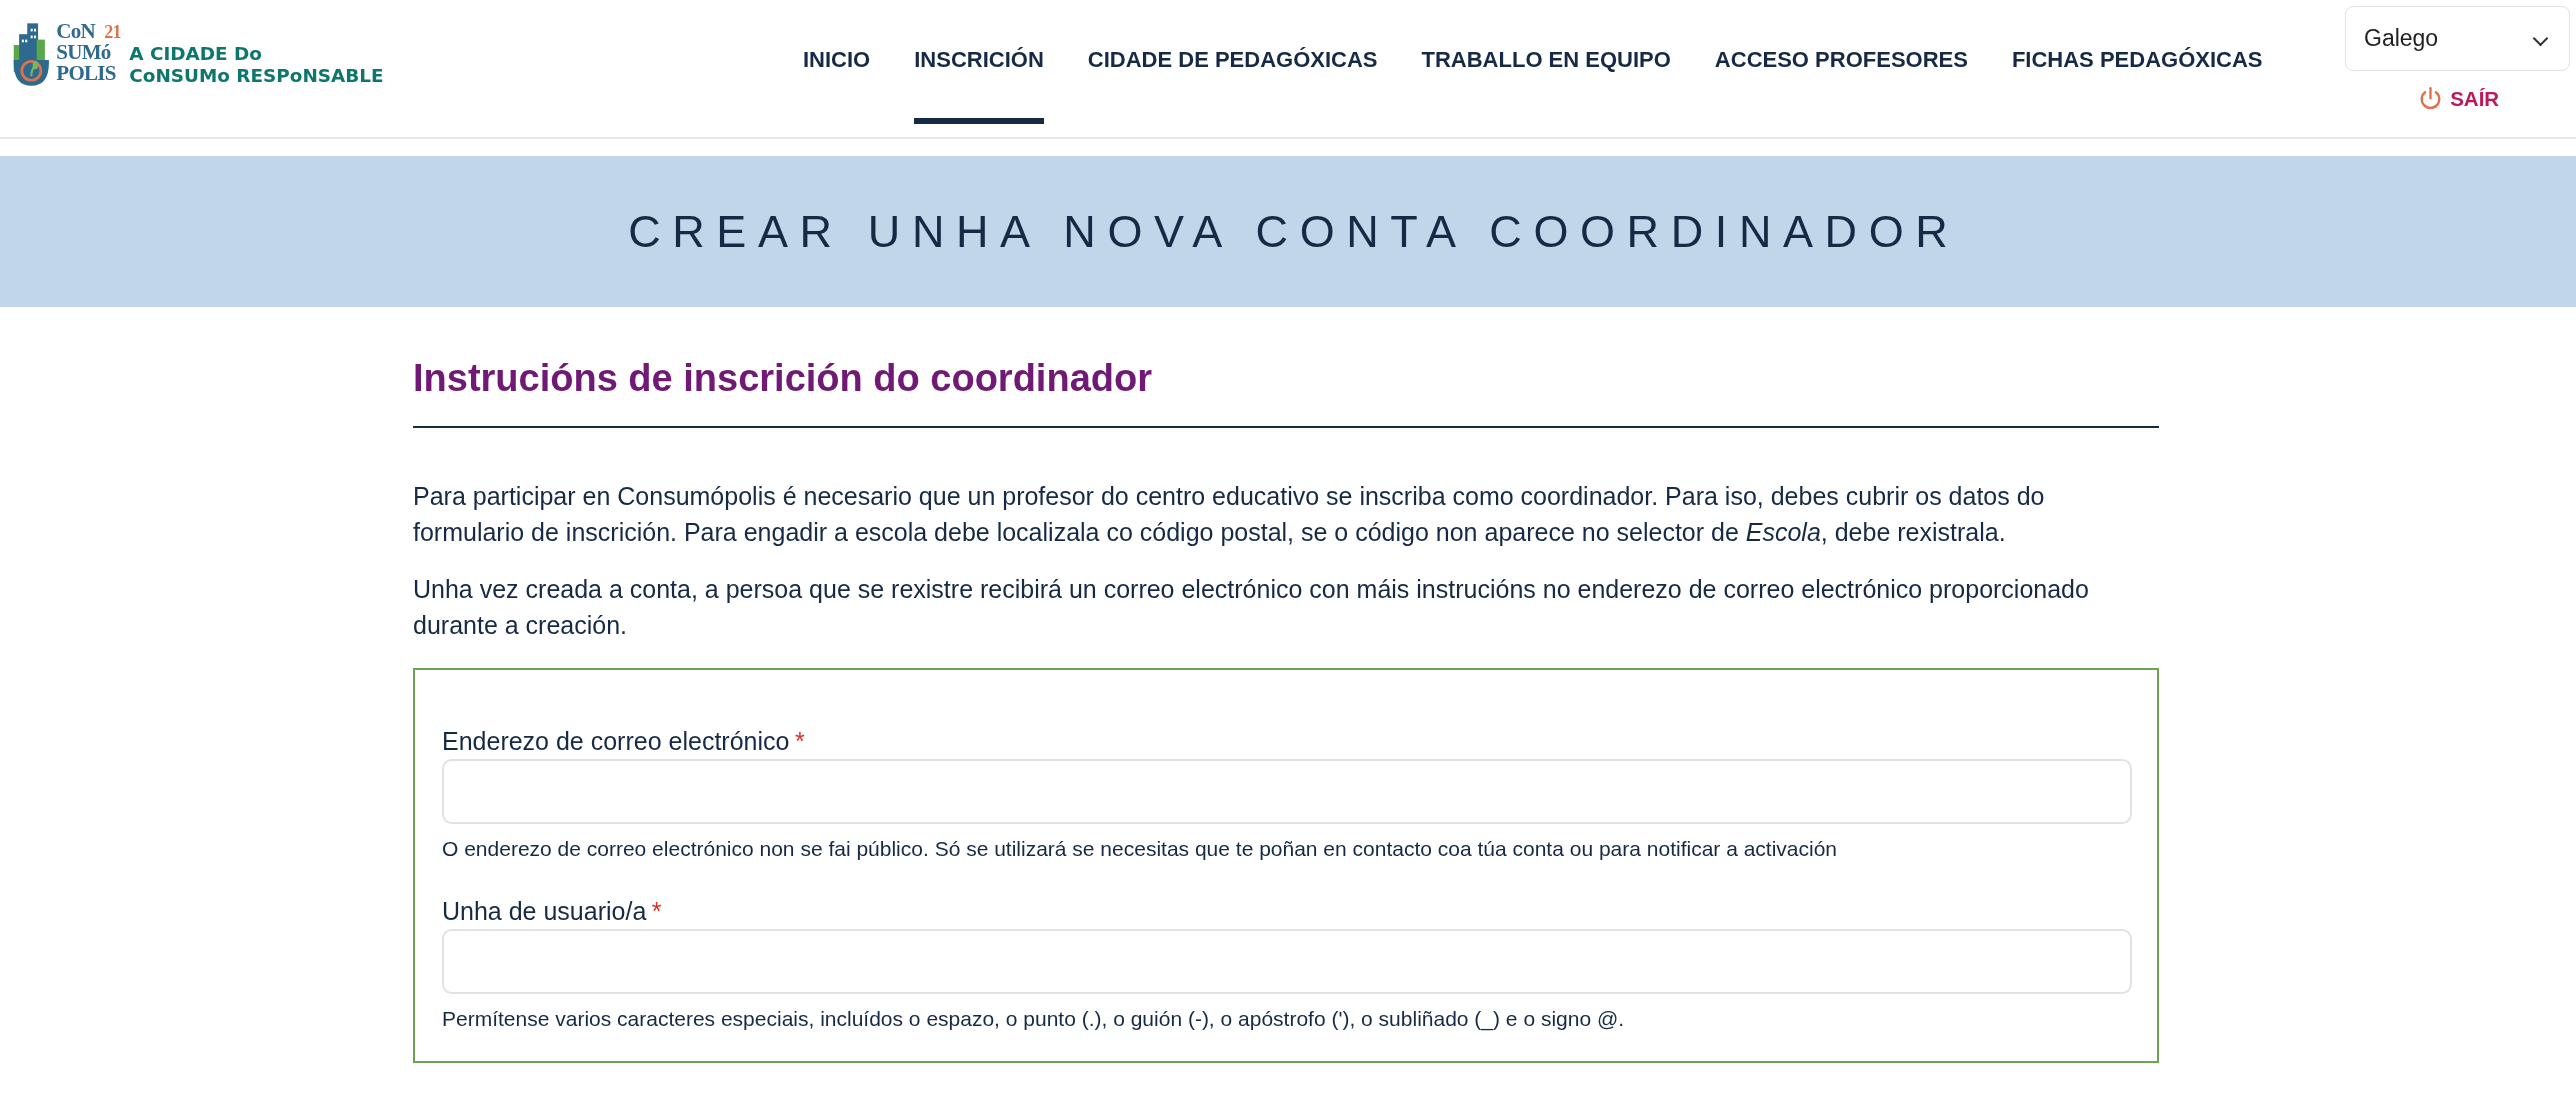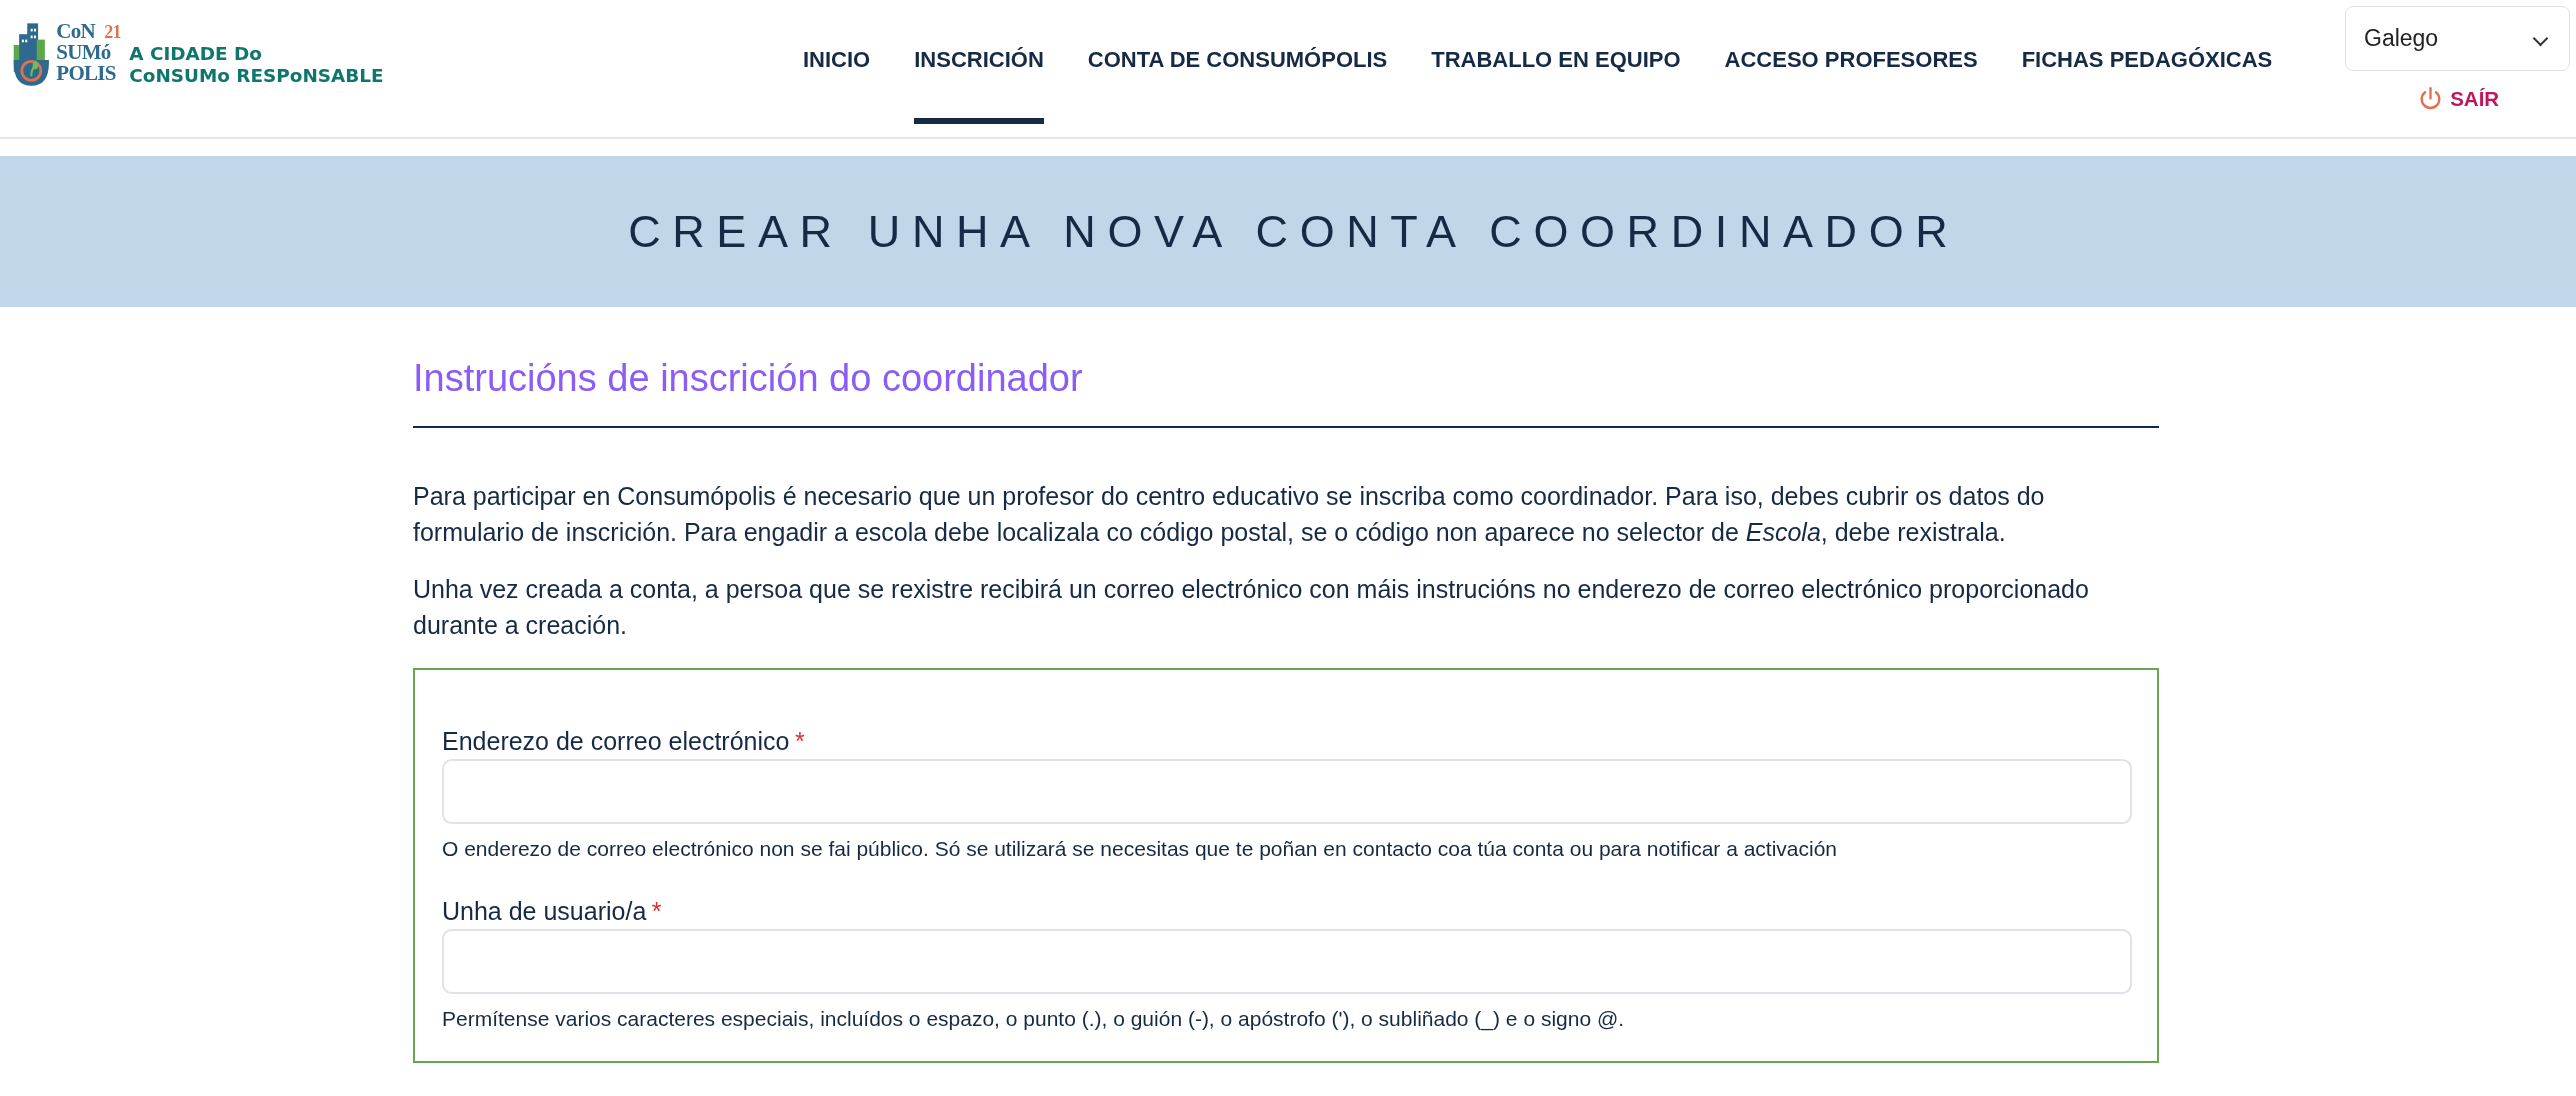--- a/index.html
+++ b/index.html
@@ -24,21 +24,21 @@
     .logout { position: absolute; left: 2419px; top: 86px; display: flex; align-items: center; gap: 8.2px; cursor: pointer; }
     .logout svg { width: 23px; height: 26px; }
     .logout span { font-weight: bold; font-size: 20.5px; color: #be185d; }
 
     
     .banner { position: absolute; left: 0; top: 156px; width: 2576px; height: 151px; background: #c2d6ea; display: flex; align-items: center; justify-content: center; }
     .banner h1 { font-weight: normal; font-size: 45px; letter-spacing: 11.6px; color: #172a45; padding-left: 11.6px; white-space: nowrap; }
 
     
     .content { position: absolute; left: 413px; top: 341px; width: 1746px; }
-    .section-title { font-weight: normal; font-size: 38px; line-height: 75px; color: #8b5cf6; }
+    .section-title { font-weight: bold; font-size: 38px; line-height: 75px; color: #701a75; }
     .divider { margin-top: 9.6px; height: 2px; background: #172a45; width: 100%; }
     .intro { margin-top: 50px; font-size: 25px; line-height: 36px; color: #172a45; }
     .intro p + p { margin-top: 21px; }
     .intro em { font-style: italic; }
 
     .form-box { position: absolute; left: 0; top: 327px; width: 1746px; height: 395px; border: 2px solid #6aa352; background: #fff; }
     .field { position: absolute; left: 27px; width: 1690px; }
     .field-label { font-size: 25px; color: #172a45; line-height: 30px; height: 30px; }
     .field-label .req { color: #d9322a; margin-left: 5.5px; }
     .field-input { display: block; margin-top: 2.7px; width: 1690px; height: 65px; border: 2px solid #dfe3e8; border-radius: 9.6px; background: #fff; font-size: 24.6px; padding: 0 13.6px; color: #222; outline: none; font-family: "Liberation Sans", sans-serif; }
@@ -73,21 +73,21 @@
     </div>
     <div class="logo-tag">
       <div>A CIDADE Do</div>
       <div>CoNSUMo RESPoNSABLE</div>
     </div>
   </a>
 
   <nav class="nav">
     <a class="nav-item">INICIO</a>
     <a class="nav-item active">INSCRICIÓN</a>
-    <a class="nav-item">CONTA DE CONSUMÓPOLIS</a>
+    <a class="nav-item">CIDADE DE PEDAGÓXICAS</a>
     <a class="nav-item">TRABALLO EN EQUIPO</a>
     <a class="nav-item">ACCESO PROFESORES</a>
     <a class="nav-item">FICHAS PEDAGÓXICAS</a>
   </nav>
 
   <div class="lang-select">
     <span>Galego</span>
     <span class="chev"></span>
   </div>
 

